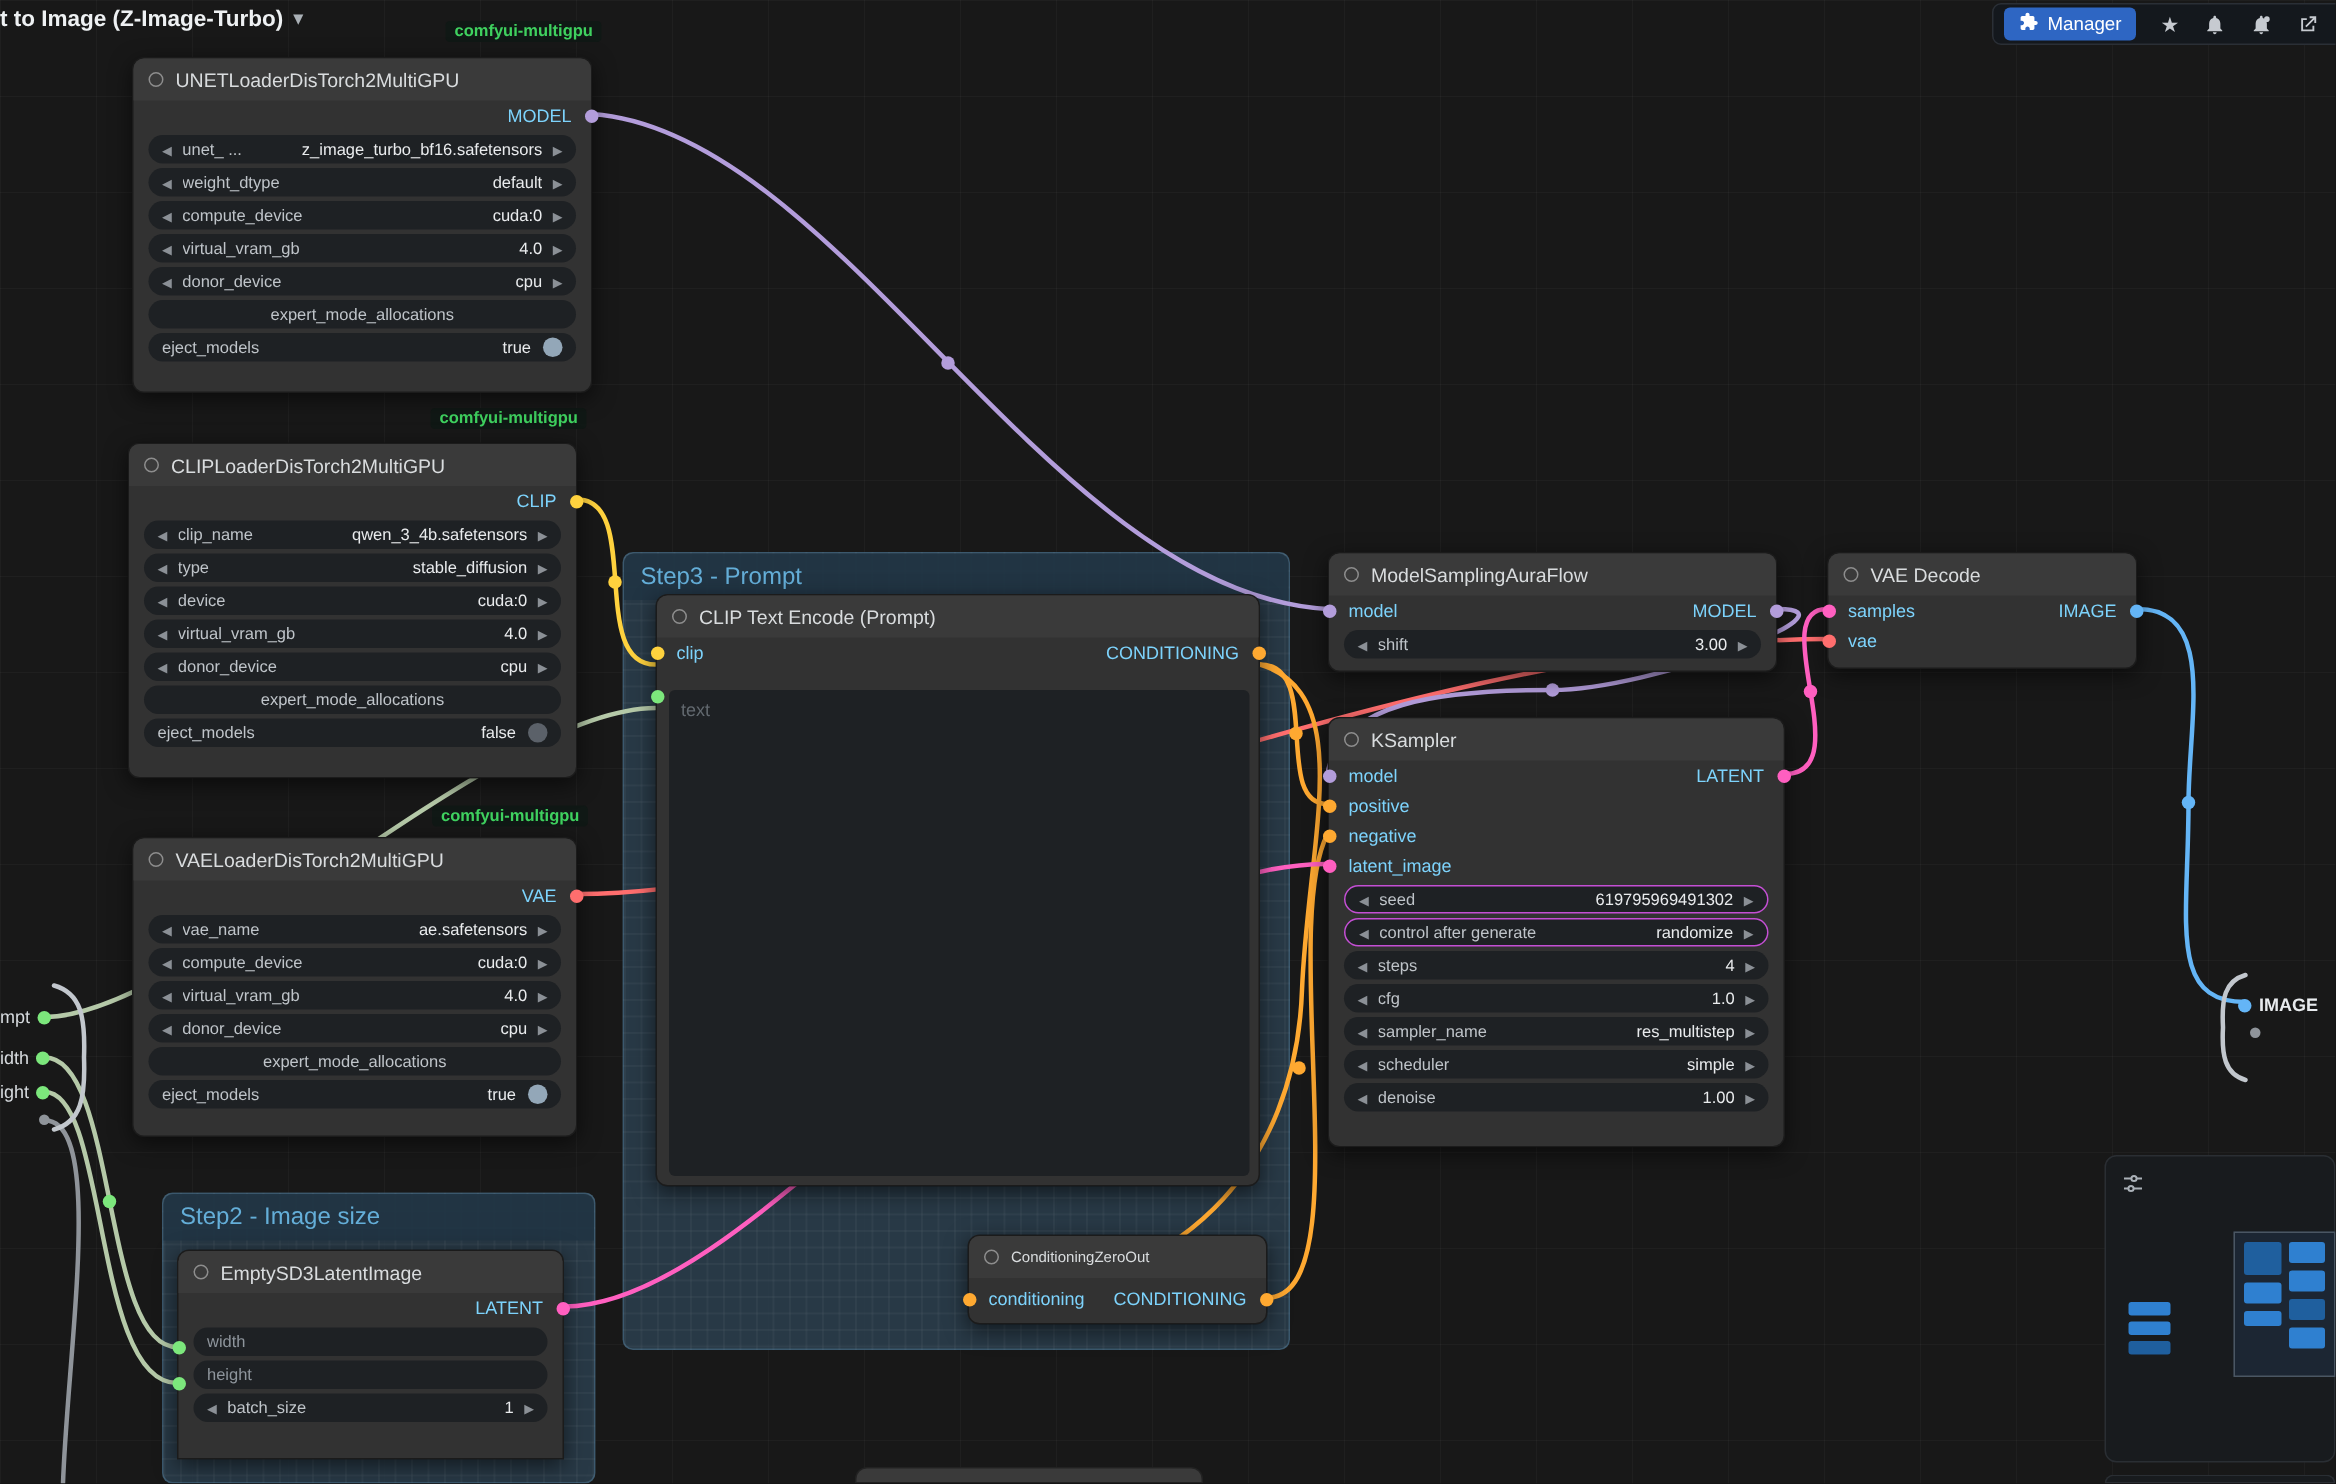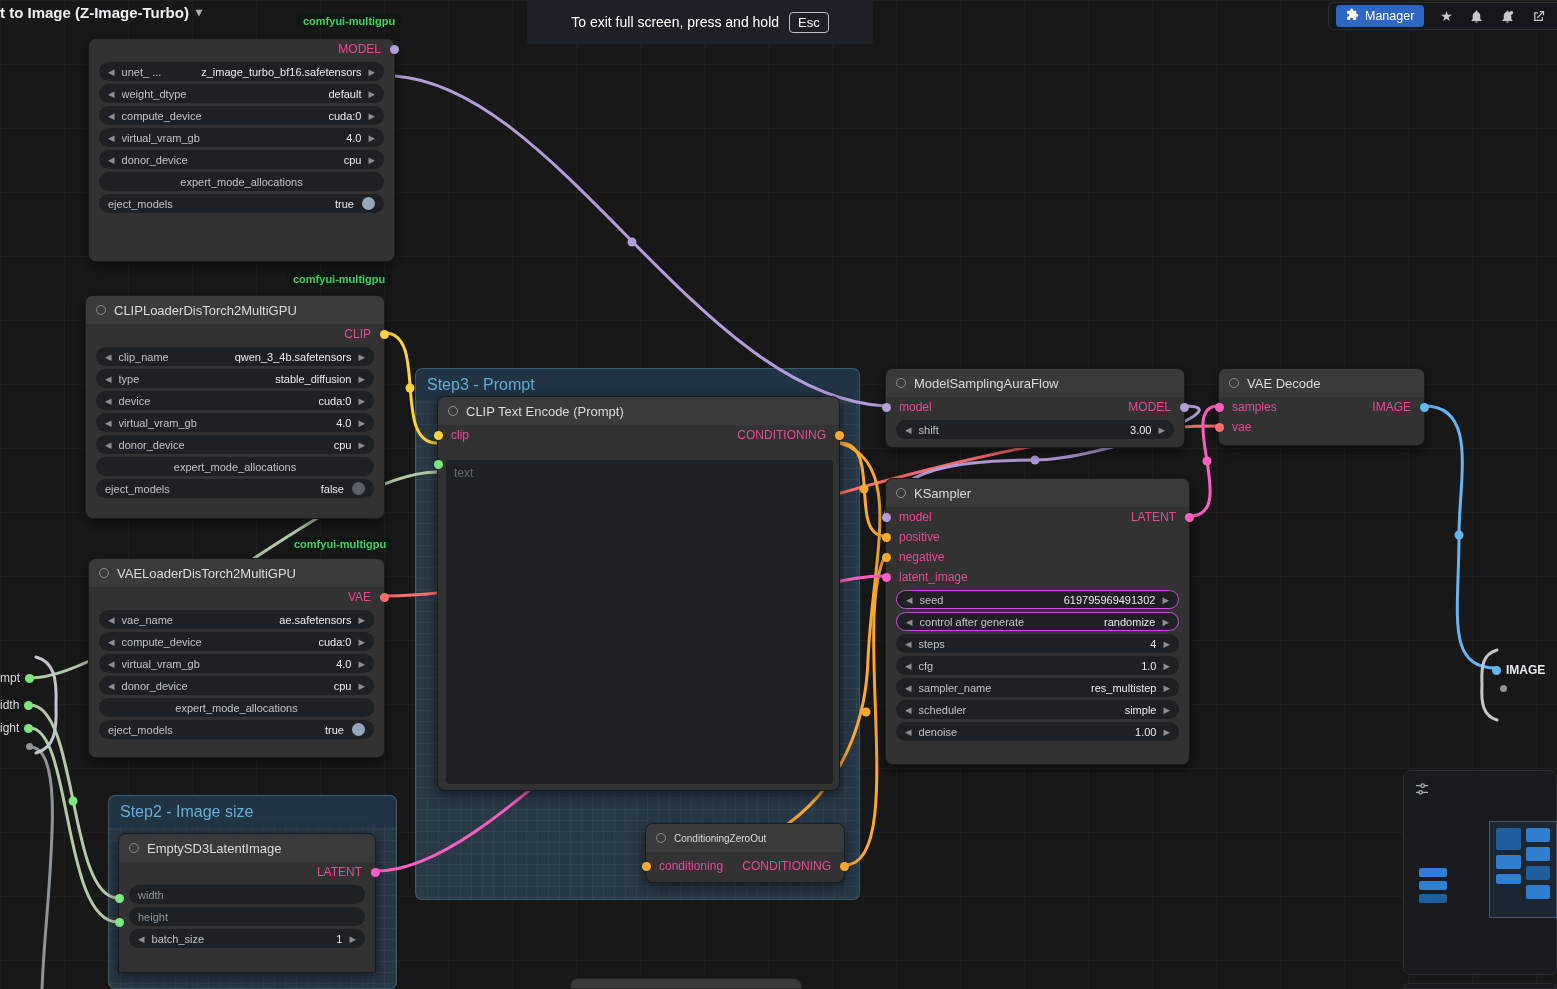--- a/index.html
+++ b/index.html
@@ -24,21 +24,21 @@
   
   svg.wires { position:absolute; left:0; top:0; pointer-events:none; }
   svg.wires path { fill:none; stroke-width:3; stroke-linecap:round; }
 
   
   .node { position:absolute; background:#323232; border:1px solid rgba(0,0,0,0.45);
     border-radius:8px; box-shadow:0 4px 14px rgba(0,0,0,0.55); color:#c9cdd1; }
   .node-header { height:28px; display:flex; align-items:center; gap:8px; padding:0 10px;
     background:#3a3a3a; border-radius:7px 7px 0 0; color:#d9dcde; font-size:13px; white-space:nowrap; overflow:hidden; }
   .collapse-dot { width:10px; height:10px; border-radius:50%; border:1.5px solid #8d8d8d; flex:none; }
-  .slot { position:relative; height:20px; display:flex; align-items:center; padding:0 13px; font-size:12px; color:#ec4899; }
+  .slot { position:relative; height:20px; display:flex; align-items:center; padding:0 13px; font-size:12px; color:#7dd3fc; }
   .slot.out { justify-content:flex-end; }
   .slot.inout { justify-content:space-between; }
   .dot { position:absolute; top:50%; width:9px; height:9px; margin-top:-4.5px; border-radius:50%; }
   .dot.in { left:-4.5px; } .dot.out { right:-4.5px; }
   .dot.abs { position:absolute; margin-top:0; }
   .c-model{background:#b39ddb}.c-clip{background:#ffd23e}.c-vae{background:#ff6e6e}
   .c-cond{background:#ffa931}.c-latent{background:#ff5fc0}.c-image{background:#64b5f6}
   .c-int{background:#7ce77c}
 
   .widget { position:relative; height:19px; margin:3px 10px; background:#1e2124; border-radius:10px;
@@ -148,20 +148,24 @@
     <span class="sdot c-image"></span>
     <span class="sg-label" style="font-weight:600;color:#e8ebee">IMAGE</span>
   </div>
   <span style="position:absolute;left:1500px;top:685px;width:7px;height:7px;border-radius:50%;background:#8f949a"></span>
 
   <span class="badge" style="left:297px;top:14px">comfyui-multigpu</span>
   <span class="badge" style="left:287px;top:272px">comfyui-multigpu</span>
   <span class="badge" style="left:288px;top:537px">comfyui-multigpu</span>
 
   <div class="node" style="left:88px;top:38px;width:307px;height:224px">
+    <div class="node-header">
+      <span class="collapse-dot"></span>
+      <span>UNETLoaderDisTorch2MultiGPU</span>
+    </div>
     <div class="slot out">
       <span>MODEL</span>
       <span class="dot out c-model"></span>
     </div>
     <div class="widget">
       <span class="arr l">◀</span>
       <span class="wlabel">unet_ ...</span>
       <span class="wvalue">z_image_turbo_bf16.safetensors</span>
       <span class="arr r">▶</span>
     </div>
@@ -478,24 +482,20 @@
         <div class="tbar d" style="height:9px"></div>
     </div>
   </div>
   <div class="panel-sliver"></div>
 
   <div class="wf-title">
     <span>t to Image (Z-Image-Turbo)</span>
     <span class="chev">▾</span>
   </div>
 
-  <div class="toast">
-    <span>To exit full screen, press and hold</span>
-    <span class="kbd">Esc</span>
-  </div>
 
   <div class="manager-bar">
     <div class="manager-btn">
       <span><svg viewBox="0 0 24 24" width="13" height="13">
             <path fill="#ffffff" d="M20.5 11H19V7c0-1.1-.9-2-2-2h-4V3.5C13 2.1 11.9 1 10.5 1S8 2.1 8 3.5V5H4c-1.1 0-2 .9-2 2v3.8h1.5c1.5 0 2.7 1.2 2.7 2.7S5 16.2 3.5 16.2H2V20c0 1.1.9 2 2 2h3.8v-1.5c0-1.5 1.2-2.7 2.7-2.7s2.7 1.2 2.7 2.7V22H17c1.1 0 2-.9 2-2v-4h1.5c1.4 0 2.5-1.1 2.5-2.5S21.9 11 20.5 11z"></path>
           </svg></span>
       <span>Manager</span>
     </div>
     <span class="icon-btn">★</span>
     <span class="icon-btn">

